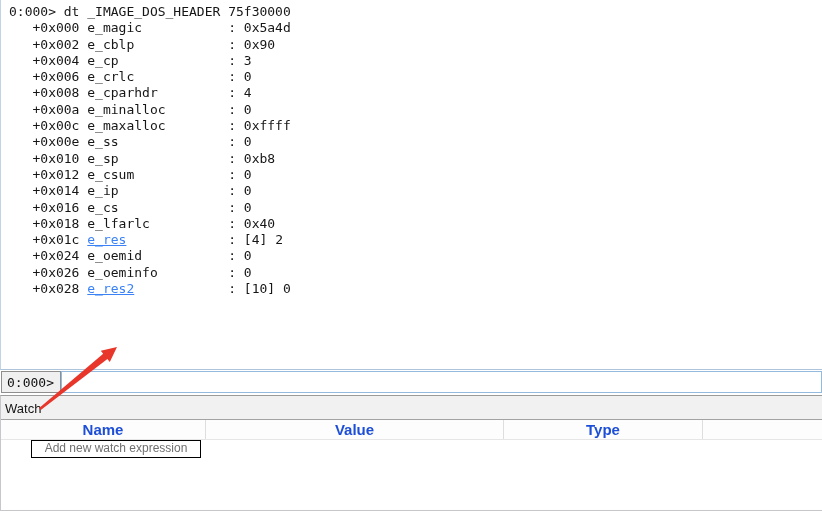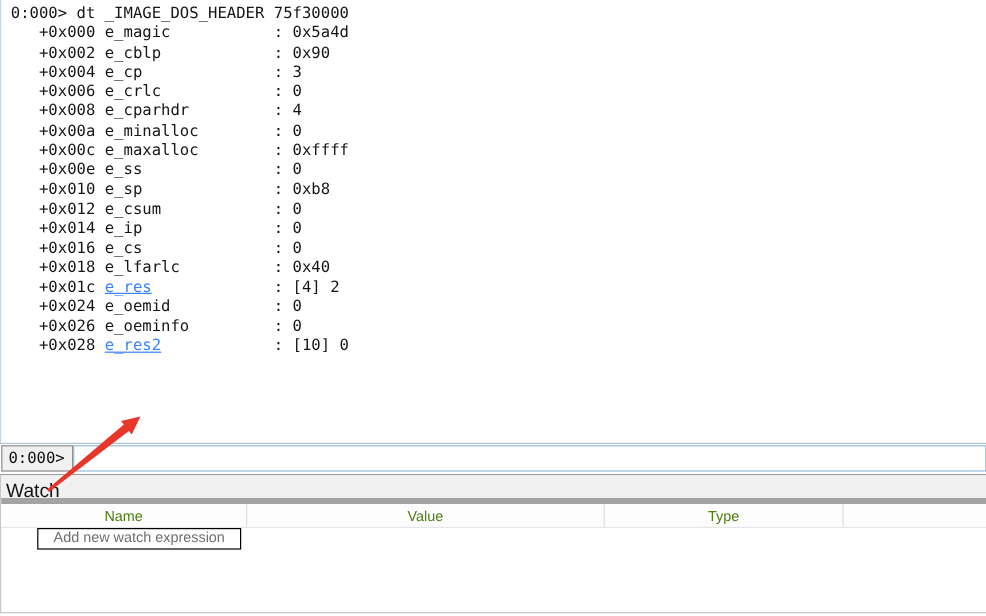--- a/index.html
+++ b/index.html
@@ -35,27 +35,28 @@
   }
   
   .watch-panel {
     position:absolute; left:0; top:395px; width:822px; height:116px;
     box-sizing:border-box; background:#ffffff;
     border-top:1px solid #9b9b9b; border-left:1px solid #c6c6cb;
     border-bottom:1px solid #c6c6cb;
   }
   .watch-title {
     height:24px; background:#f1f1f2; box-sizing:border-box;
-    font-size:16px; color:#141414; padding:5px 0 0 4px;
-    border-bottom:5px solid #a3a3a3;
+    font-size:13px; color:#141414; padding:5px 0 0 4px;
+    border-bottom:1px solid #a3a3a3;
   }
   .watch-header {
     position:relative; height:20px; box-sizing:border-box;
-    border-bottom:1px solid #e6e6e6; font-size:12px; color:#4d7c0f;
+    border-bottom:1px solid #e6e6e6; font-size:15px; color:#1d4ed8;
     background:#fdfdfd;
+    font-weight:bold;
   }
   .col {
     position:absolute; top:0; height:19px; box-sizing:border-box;
     display:flex; align-items:center; justify-content:center;
     border-right:1px solid #dedede; cursor:default;
   }
   .col.name  { left:0;     width:205px; }
   .col.value { left:205px; width:298px; }
   .col.type  { left:503px; width:199px; }
   .add-watch {

